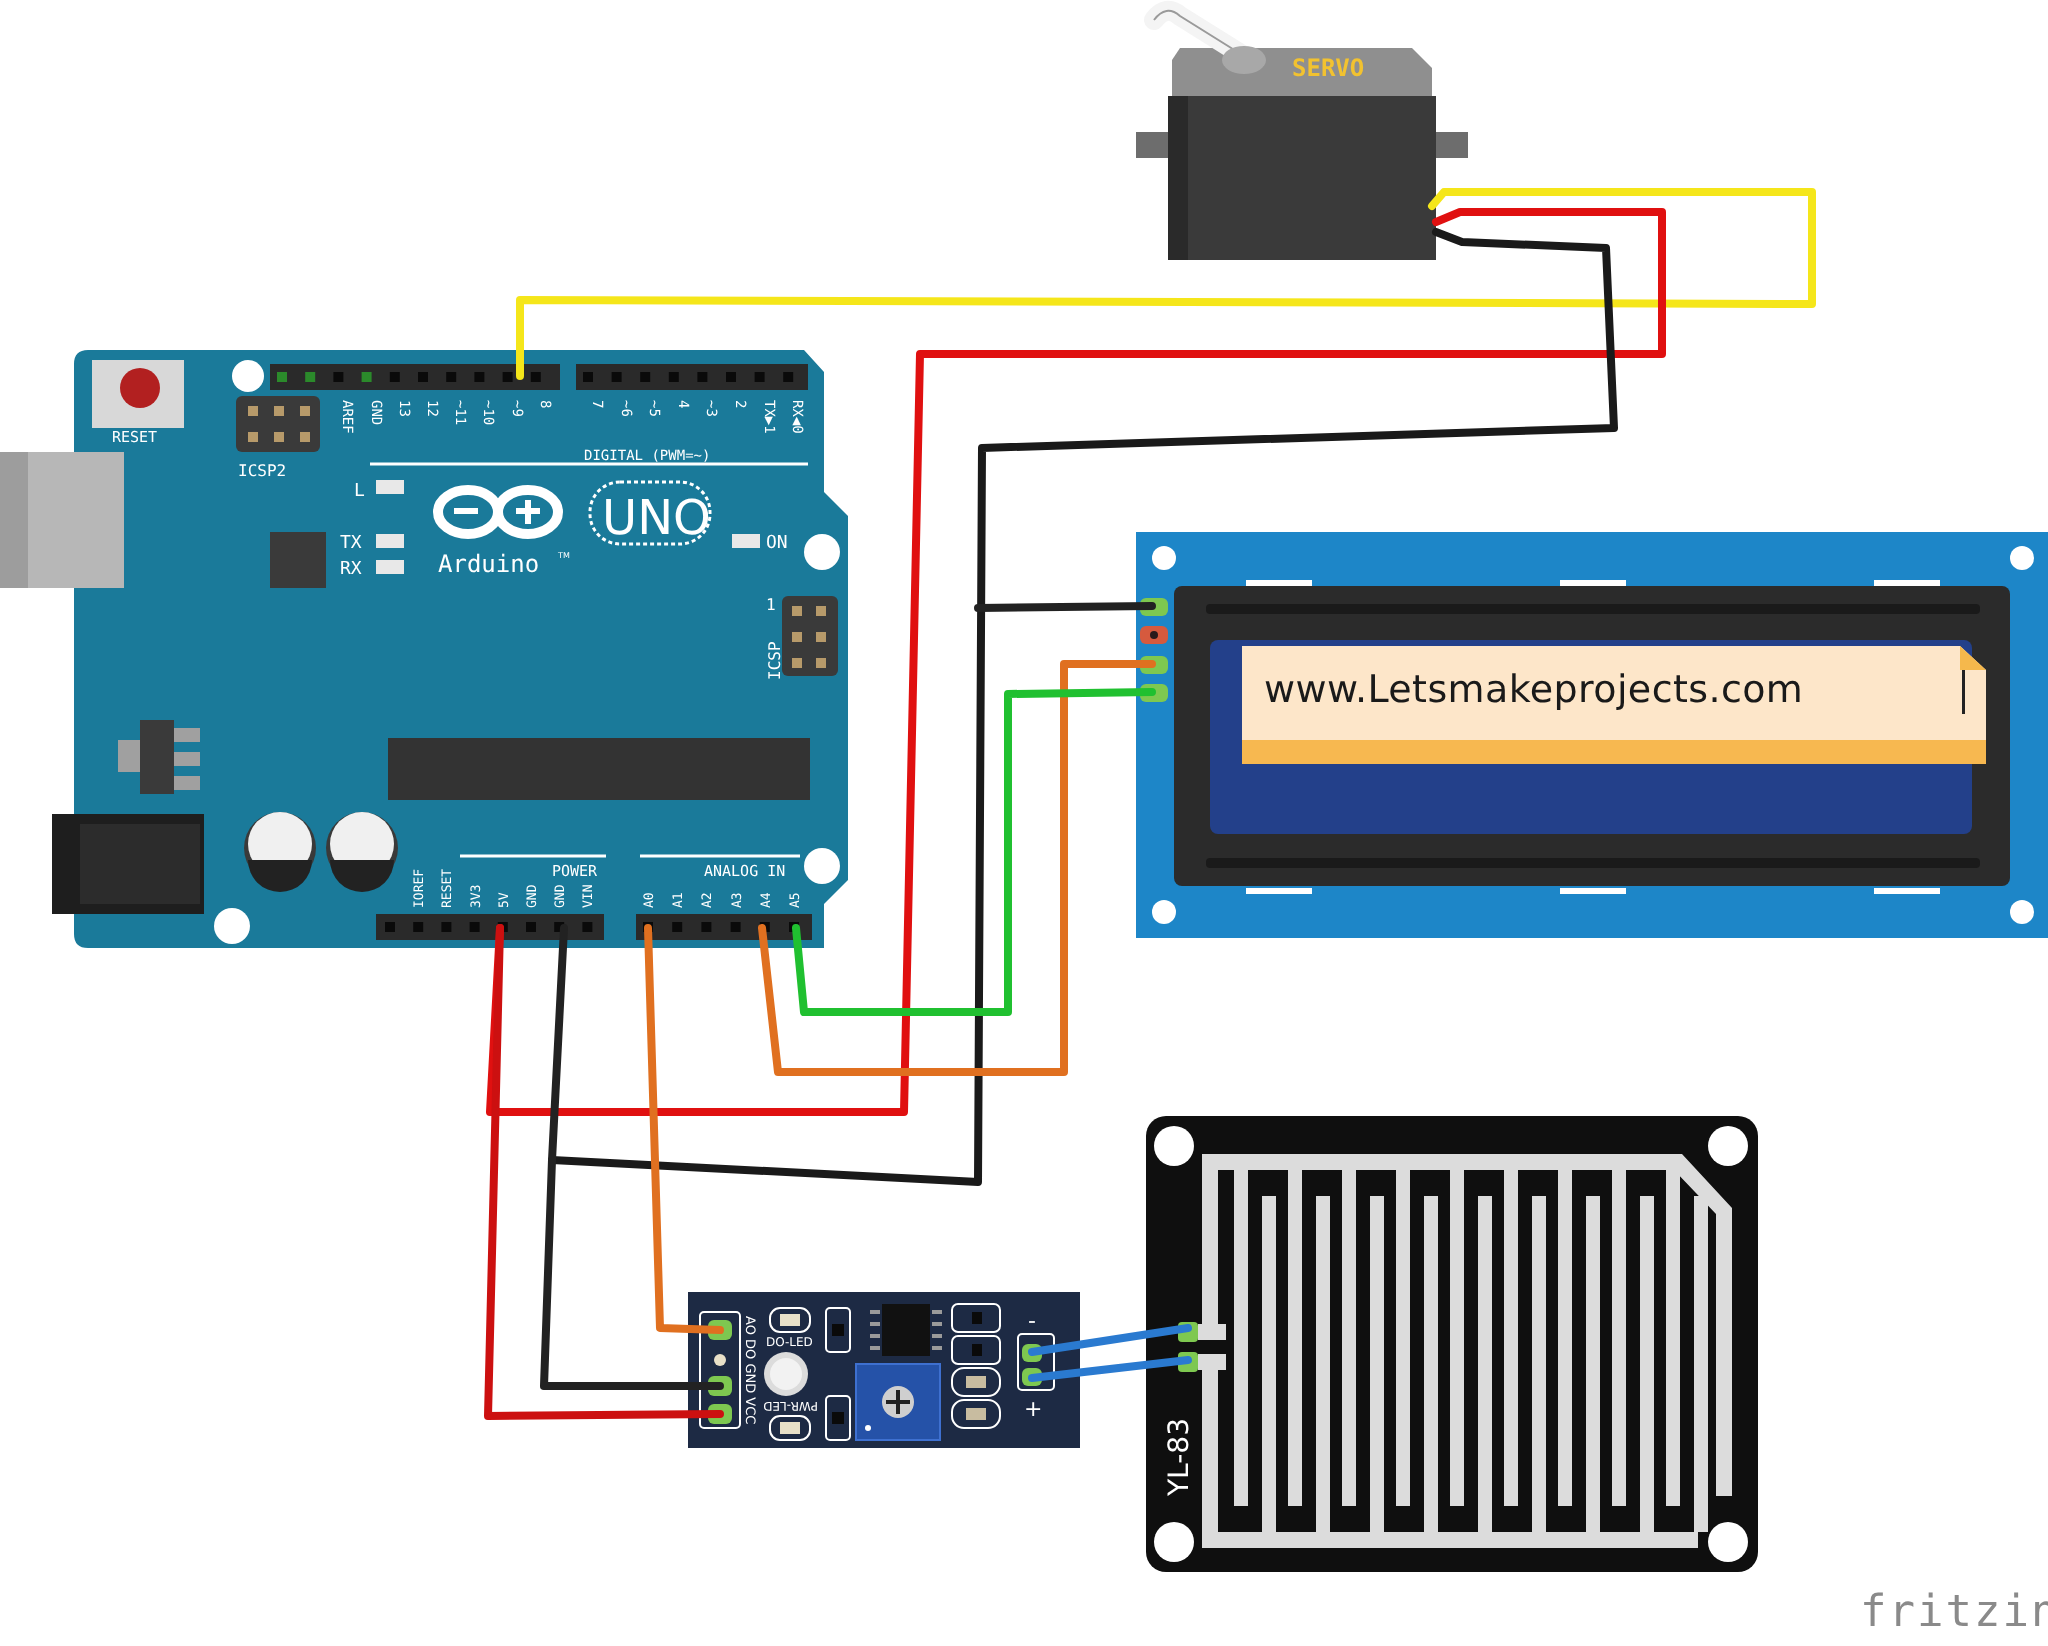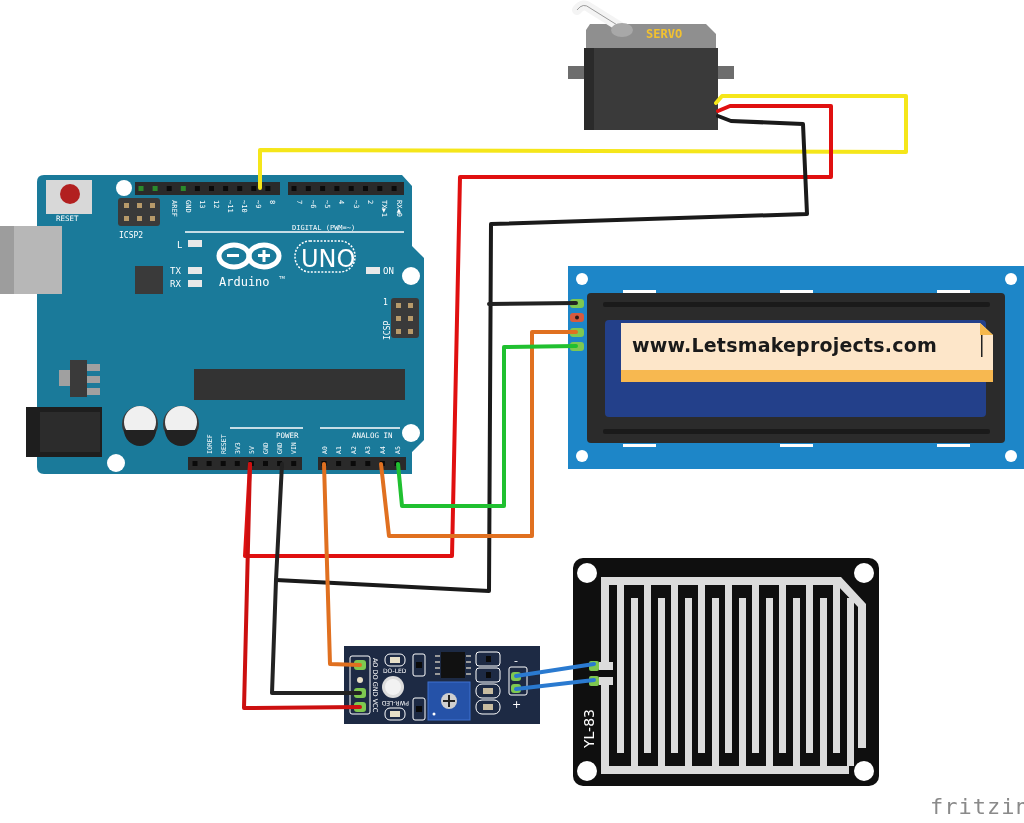--- a/index.html
+++ b/index.html
@@ -1,19 +1,19 @@
 <!DOCTYPE html>
 <html><head>
 <meta charset="utf-8">
 <style>
   html,body{margin:0;padding:0;background:#ffffff;}
   body{width:1024px;height:823px;position:relative;overflow:hidden;font-family:"DejaVu Sans",sans-serif;}
   svg{position:absolute;left:0;top:0;}
   .silk{fill:#ffffff;font-family:"DejaVu Sans Mono",monospace;}
-  .lcd-text{position:absolute;left:632px;top:334px;font-family:"DejaVu Sans",sans-serif;font-size:19px;color:#1a1a1a;letter-spacing:0.2px;font-weight:bold;}
+  .lcd-text{position:absolute;left:632px;top:334px;font-family:"DejaVu Sans",sans-serif;font-size:19px;color:#1a1a1a;letter-spacing:0.2px;}
   .fritzing{position:absolute;left:930px;top:794px;font-family:"DejaVu Sans Mono",monospace;font-size:22px;color:#8a8a8a;letter-spacing:1px;}
 </style>
 </head>
 <body>
 
 <svg width="1024" height="823" viewBox="0 0 1024 823">
 
   <g>
     <rect x="568" y="66" width="166" height="13" fill="#6d6d6d"></rect>
     <polygon points="590,24 706,24 716,34 716,52 586,52 586,30" fill="#8f8f8f"></polygon>

